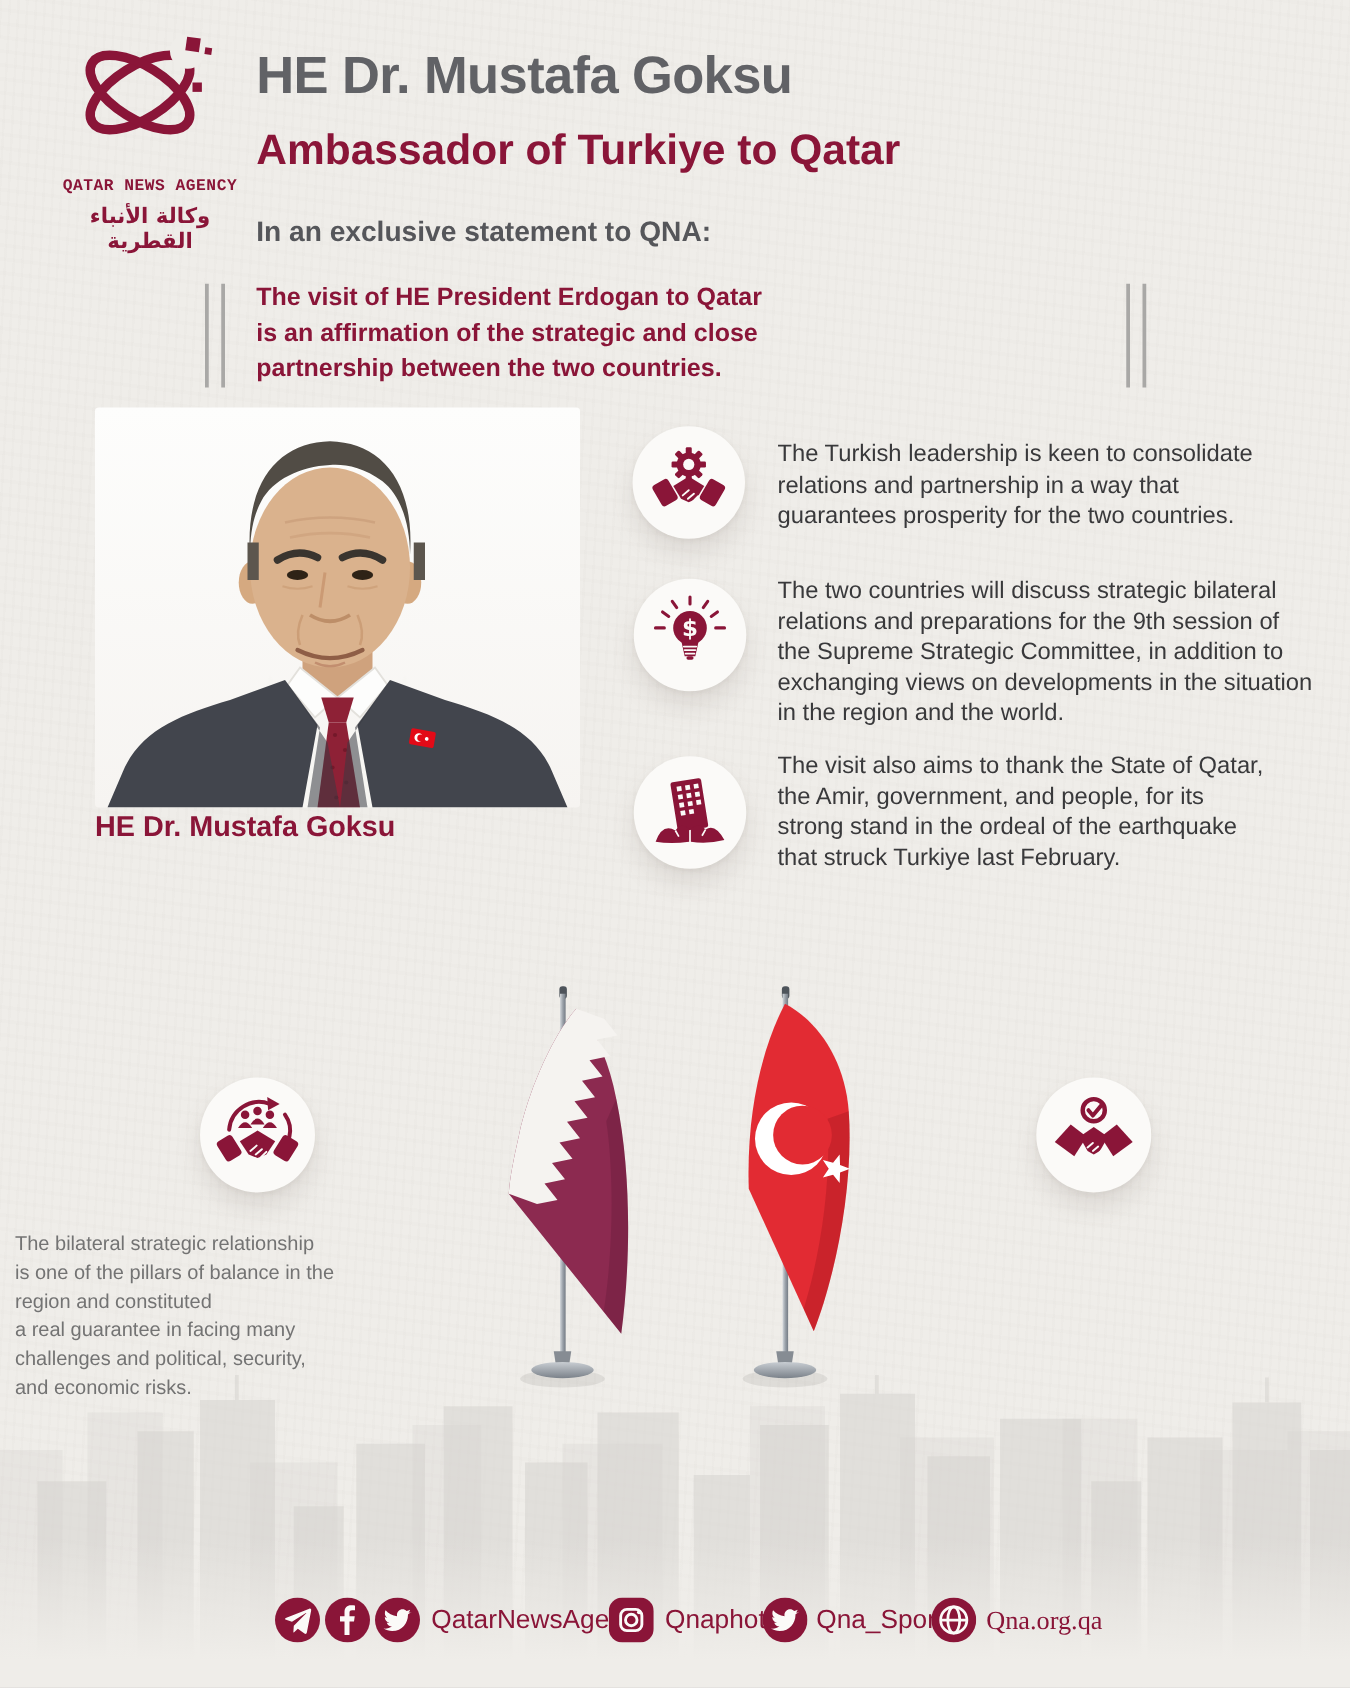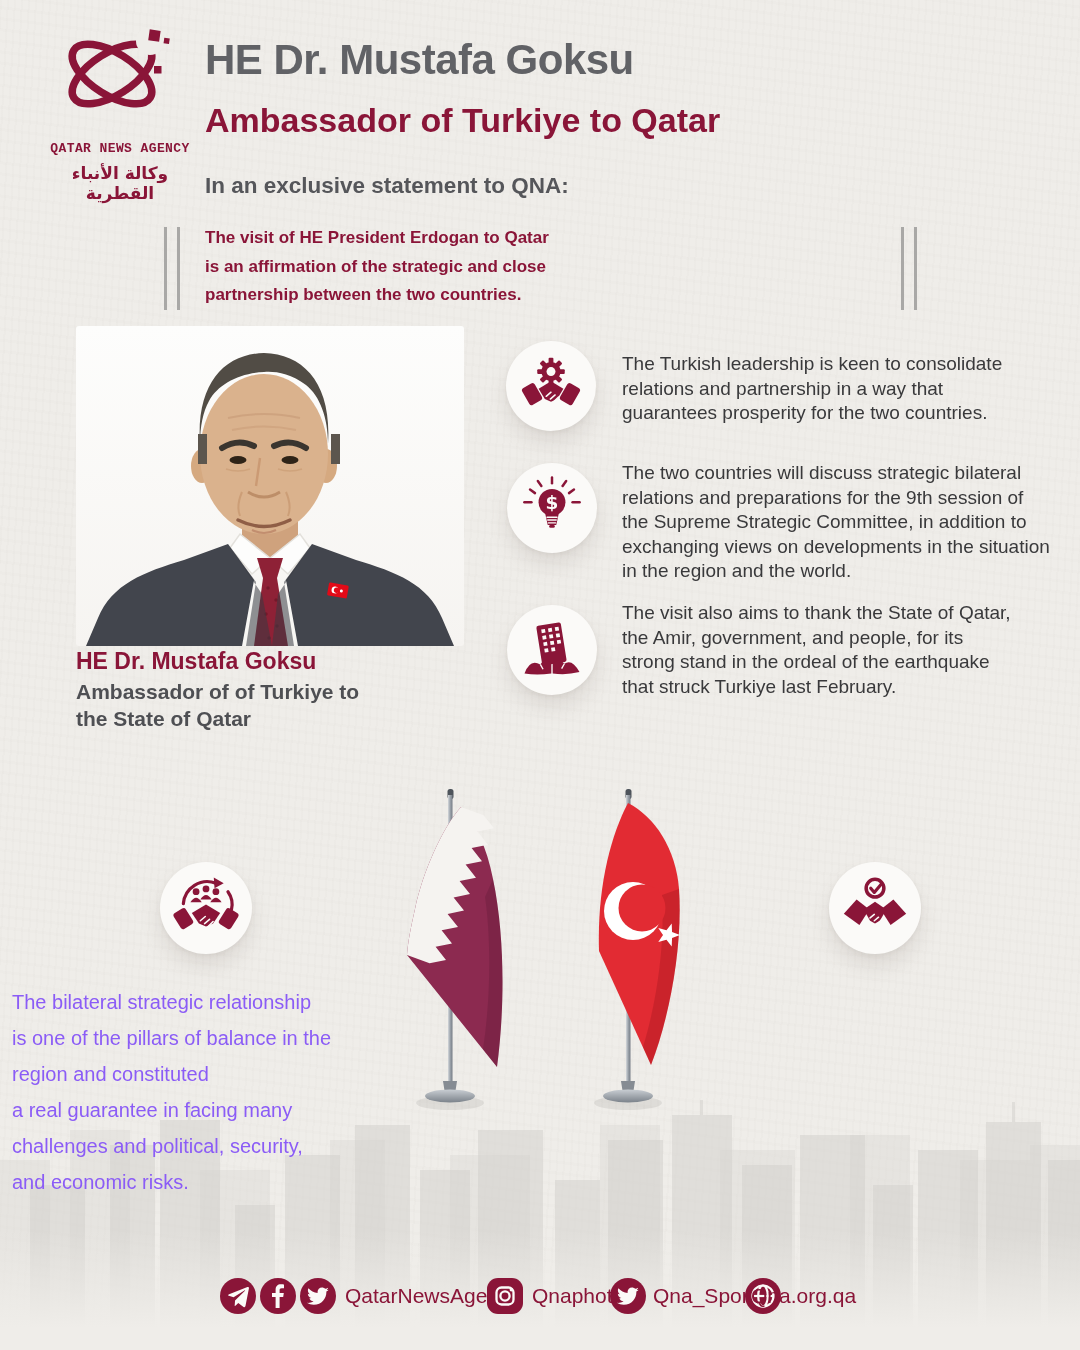--- a/index.html
+++ b/index.html
@@ -25,21 +25,21 @@
   .logo-ar{position:absolute;left:46px;top:119px;width:148px;text-align:center;
     font-family:"DejaVu Sans",sans-serif;font-size:17px;font-weight:bold;color:#8A1538;z-index:5;margin-top:44px;}
   .logo-en{position:absolute;left:44px;top:141px;width:152px;text-align:center;
     font-size:13px;font-weight:bold;letter-spacing:.4px;color:#8A1538;z-index:5;font-family:Liberation Mono, monospace;}
   .title{left:205px;top:36px;width:680px;font-size:42px;font-weight:bold;color:#616266;
     letter-spacing:-.5px;z-index:5;}
   .subtitle{left:205px;top:101px;width:680px;font-size:34px;font-weight:bold;color:#8A1538;z-index:5;}
   .kicker{left:205px;top:173px;width:680px;font-size:22.5px;font-weight:bold;color:#55565a;z-index:5;}
 
   
-  .quote{left:205px;top:224px;width:680px;font-size:17px;font-weight:bold;color:#8A1538;
+  .quote{left:205px;top:224px;width:680px;font-size:20px;font-weight:bold;color:#8A1538;
     line-height:28.5px;z-index:5;}
   .qbar{top:227px;width:10px;height:83px;border-left:3px solid #a9a8a6;border-right:3px solid #a9a8a6;z-index:5;}
   .qbar.l{left:164px;} .qbar.r{left:901px;}
 
   
   .photo-card{left:76px;top:326px;width:388px;height:320px;z-index:4;
     background:linear-gradient(#fdfdfc,#f6f4f1);border-radius:3px;}
   .cap-name{left:76px;top:648px;width:388px;font-size:23px;font-weight:bold;color:#8A1538;z-index:5;}
   .cap-role{left:76px;top:678px;width:388px;font-size:21px;font-weight:bold;color:#4e4f53;
     line-height:27px;z-index:5;}
@@ -48,21 +48,21 @@
   .icircle{width:90px;height:90px;border-radius:50%;background:#fbfaf8;z-index:4;
     box-shadow:0 12px 20px rgba(110,100,90,.14), 0 2px 4px rgba(110,100,90,.08);
     display:flex;align-items:center;justify-content:center;}
   .ic1{left:506px;top:341px;} .ic2{left:507px;top:463px;} .ic3{left:507px;top:605px;}
   .ptext{left:622px;width:470px;font-size:19px;color:#39393b;line-height:24.6px;z-index:5;}
   .pt1{top:352px;} .pt2{top:461px;} .pt3{top:601px;}
 
   
   .bcirc-l{left:160px;top:862px;} .bcirc-r{left:829px;top:862px;}
   .bcirc{width:92px;height:92px;}
-  .btext{width:390px;font-size:20px;color:#8b5cf6;line-height:36px;z-index:5;}
+  .btext{width:390px;font-size:16px;color:#737373;line-height:23px;z-index:5;}
   .bt-l{left:12px;top:984px;} .bt-r{left:681px;top:984px;}
   .flags{left:385px;top:785px;z-index:4;}
 
   
   .skyline{left:0;top:1100px;z-index:1;}
   .fade{left:0;top:1230px;width:1080px;height:120px;z-index:2;
     background:linear-gradient(rgba(239,237,233,0), #efede9 82%);}
 
   
   .fitem{z-index:6;} 
@@ -194,22 +194,20 @@
 
       <g transform="rotate(10 262 264)">
         <rect x="252" y="258" width="20" height="13" fill="#e30a17" rx="1.5"></rect>
         <circle cx="259" cy="264.5" r="3.4" fill="#fff"></circle>
           <circle cx="260.6" cy="264.5" r="2.7" fill="#e30a17"></circle>
         <circle cx="265.5" cy="264.5" r="1.5" fill="#fff"></circle>
       </g>
     </svg>
   </div>
   <div class="abs cap-name center">HE Dr. Mustafa Goksu</div>
-  <div class="abs cap-role center pre">Ambassador of of Turkiye to
-the State of Qatar</div>
 
   <div class="abs icircle ic1">
     <svg class="abs" width="66" height="66" viewBox="0 0 96 96">
       <g fill="#8A1538">
         <g transform="translate(48,27)">
           <g>
             <rect x="-3.5" y="-20" width="7" height="9" rx="1.5"></rect>
             <rect x="-3.5" y="-20" width="7" height="9" rx="1.5" transform="rotate(45)"></rect>
             <rect x="-3.5" y="-20" width="7" height="9" rx="1.5" transform="rotate(90)"></rect>
             <rect x="-3.5" y="-20" width="7" height="9" rx="1.5" transform="rotate(135)"></rect>
@@ -430,14 +428,14 @@
   <div class="abs fitem" style="left:745px;top:1278px;">
     <svg class="soc" viewBox="0 0 36 36">
         <circle cx="18" cy="18" r="18" fill="#8A1538"></circle>
       <g fill="none" stroke="#fbfaf8" stroke-width="2.2">
         <circle cx="18" cy="18" r="10.5"></circle>
         <ellipse cx="18" cy="18" rx="4.8" ry="10.5"></ellipse>
         <path d="M7.5,18 H28.5"></path>
       </g>
       </svg>
   </div>
-  <div class="abs fhandle" style="left:751px;top:1284px;">Qna.org.qa</div>
+  <div class="abs fhandle" style="left:789px;top:1284px;font-family:Liberation Serif, serif;">Qna.org.qa</div>
 </div>
 
 </body></html>

